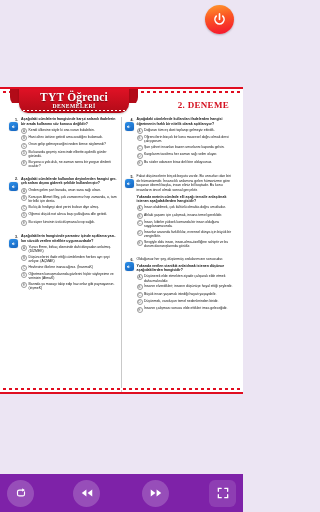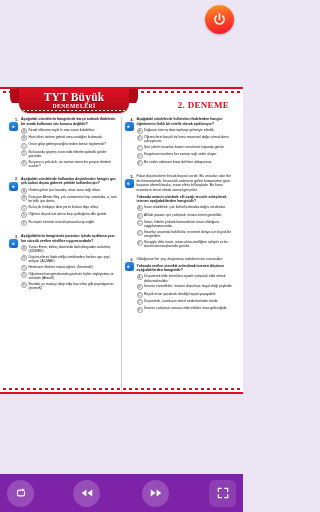--- a/index.html
+++ b/index.html
@@ -140,21 +140,21 @@
       </svg>
     </div>
   </div>
 
   <div class="page">
 
     <div class="page-head">
       <div class="banner-wing wing-l"></div>
       <div class="banner-wing wing-r"></div>
       <div class="banner">
-        <div class="banner-title">TYT Büyük</div>
+        <div class="banner-title">TYT Öğrenci</div>
         <div class="banner-sub">DENEMELERİ</div>
       </div>
       <div class="deneme-no">2. DENEME</div>
     </div>
 
     <div class="cols">
       <div class="col col-left" id="col-left">
           <div class="q">
             <div class="q-num">1.<div class="audio-icon">
                 <svg viewBox="0 0 24 24">

